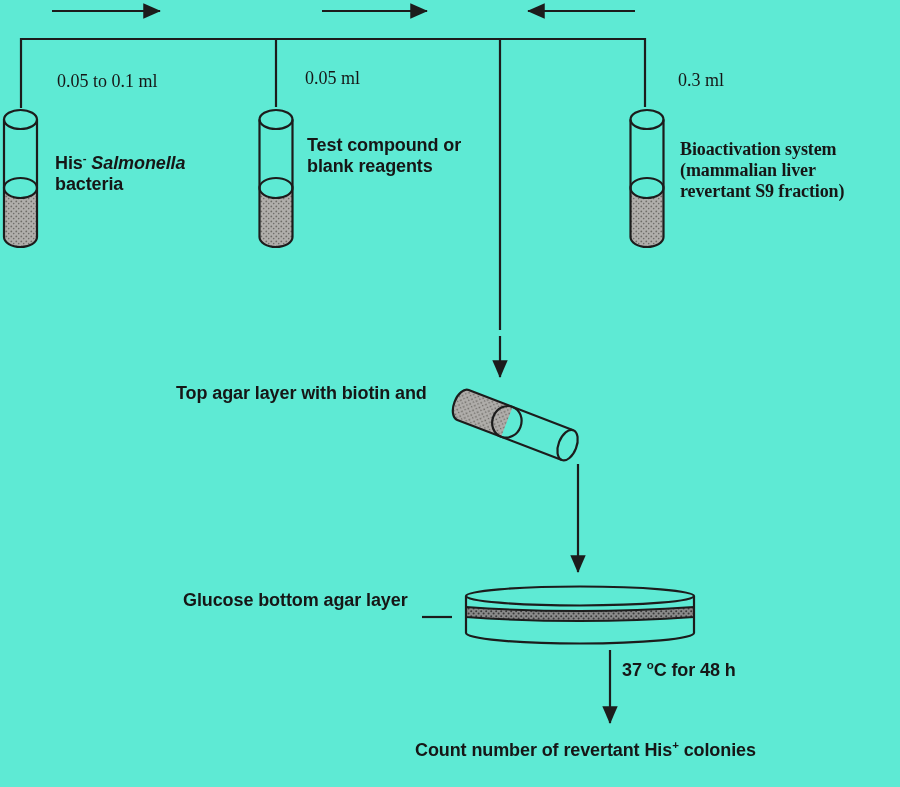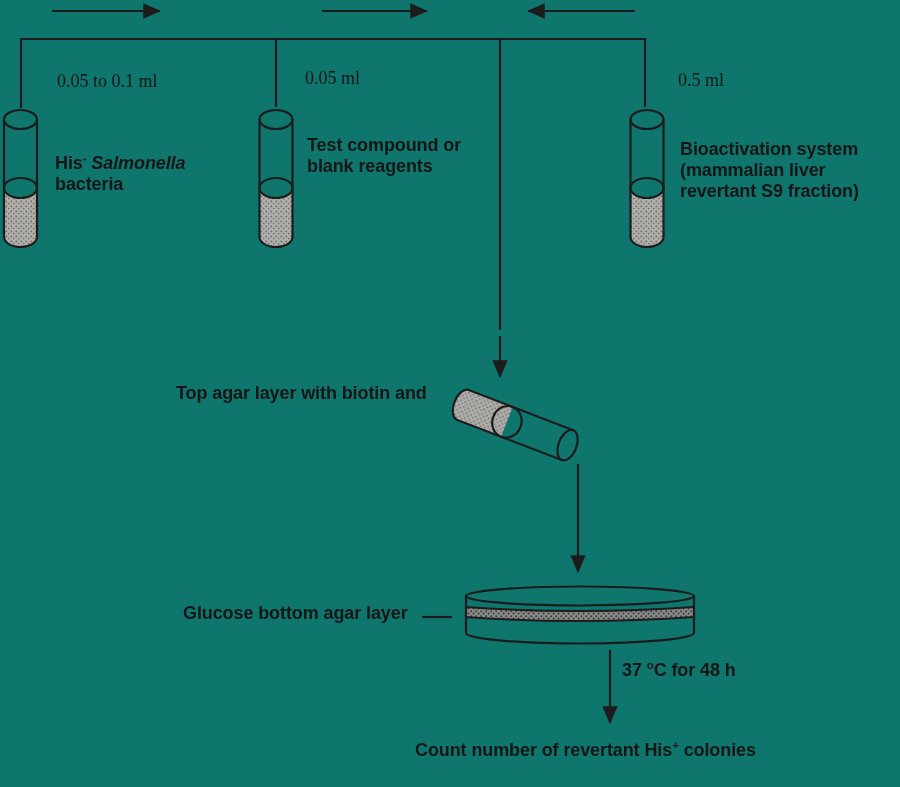--- a/index.html
+++ b/index.html
@@ -1,20 +1,20 @@
 <!DOCTYPE html>
 <html><head>
 <meta charset="utf-8">
 <style>
   html, body { margin: 0; padding: 0; background: #ffffff; }
   .stage {
     position: relative;
     width: 900px;
     height: 787px;
-    background: #0f766e;
+    background: #5eead4;
     font-family: "Liberation Sans", sans-serif;
     color: #161616;
     overflow: hidden;
   }
   .stage svg { position: absolute; left: 0; top: 0; }
   .ink { stroke: #1c1c1c; stroke-width: 2.2; fill: none; }
   .lbl {
     position: absolute;
     font-weight: bold;
     font-size: 18px;
@@ -104,43 +104,43 @@
       <path d="M466,607 Q580,615 694,607 L694,617 Q580,625 466,617 Z" fill="url(#stipDark)" stroke="#1c1c1c" stroke-width="2"></path>
       <path class="ink" d="M466,596 V633 A114,10.5 0 0 0 694,633 V596"></path>
       <line class="ink" x1="422" y1="617" x2="452" y2="617"></line>
     </g>
 
     <line class="ink" x1="610" y1="650" x2="610" y2="723" marker-end="url(#ah)"></line>
   </svg>
 
   <div class="vol" style="left:57px; top:71px;">0.05 to 0.1 ml</div>
   <div class="vol" style="left:305px; top:68px;">0.05 ml</div>
-  <div class="vol" style="left:678px; top:70px;">0.5 ml</div>
+  <div class="vol" style="left:678px; top:70px;">0.3 ml</div>
 
   <div class="lbl" style="left:55px; top:153px;">
     <span>His</span><sup>-</sup><i> Salmonella</i><br>
     <span>bacteria</span>
   </div>
 
   <div class="lbl" style="left:307px; top:135px;">
     <span>Test compound or</span><br>
     <span>blank reagents</span>
   </div>
 
-  <div class="lbl" style="left:680px; top:139px;">
+  <div class="lbl" style="left:680px; top:139px;font-family:Liberation Serif, serif;">
     <span>Bioactivation system</span><br>
     <span>(mammalian liver</span><br>
     <span>revertant S9 fraction)</span>
   </div>
 
   <div class="lbl" style="left:176px; top:383px;">
     <span>Top agar layer with biotin and</span><br>
   </div>
 
-  <div class="lbl" style="left:183px; top:603px;text-align:right;">Glucose bottom agar layer</div>
+  <div class="lbl" style="left:183px; top:590px;text-align:right;">Glucose bottom agar layer</div>
 
   <div class="lbl" style="left:622px; top:660px;text-align:right;">
     <span>37 </span><sup>o</sup><span>C for 48 h</span>
   </div>
 
   <div class="lbl" style="left:415px; top:740px;text-align:center;">
     <span>Count number of revertant His</span><sup>+</sup><span> colonies</span>
   </div>
 
 </div>

